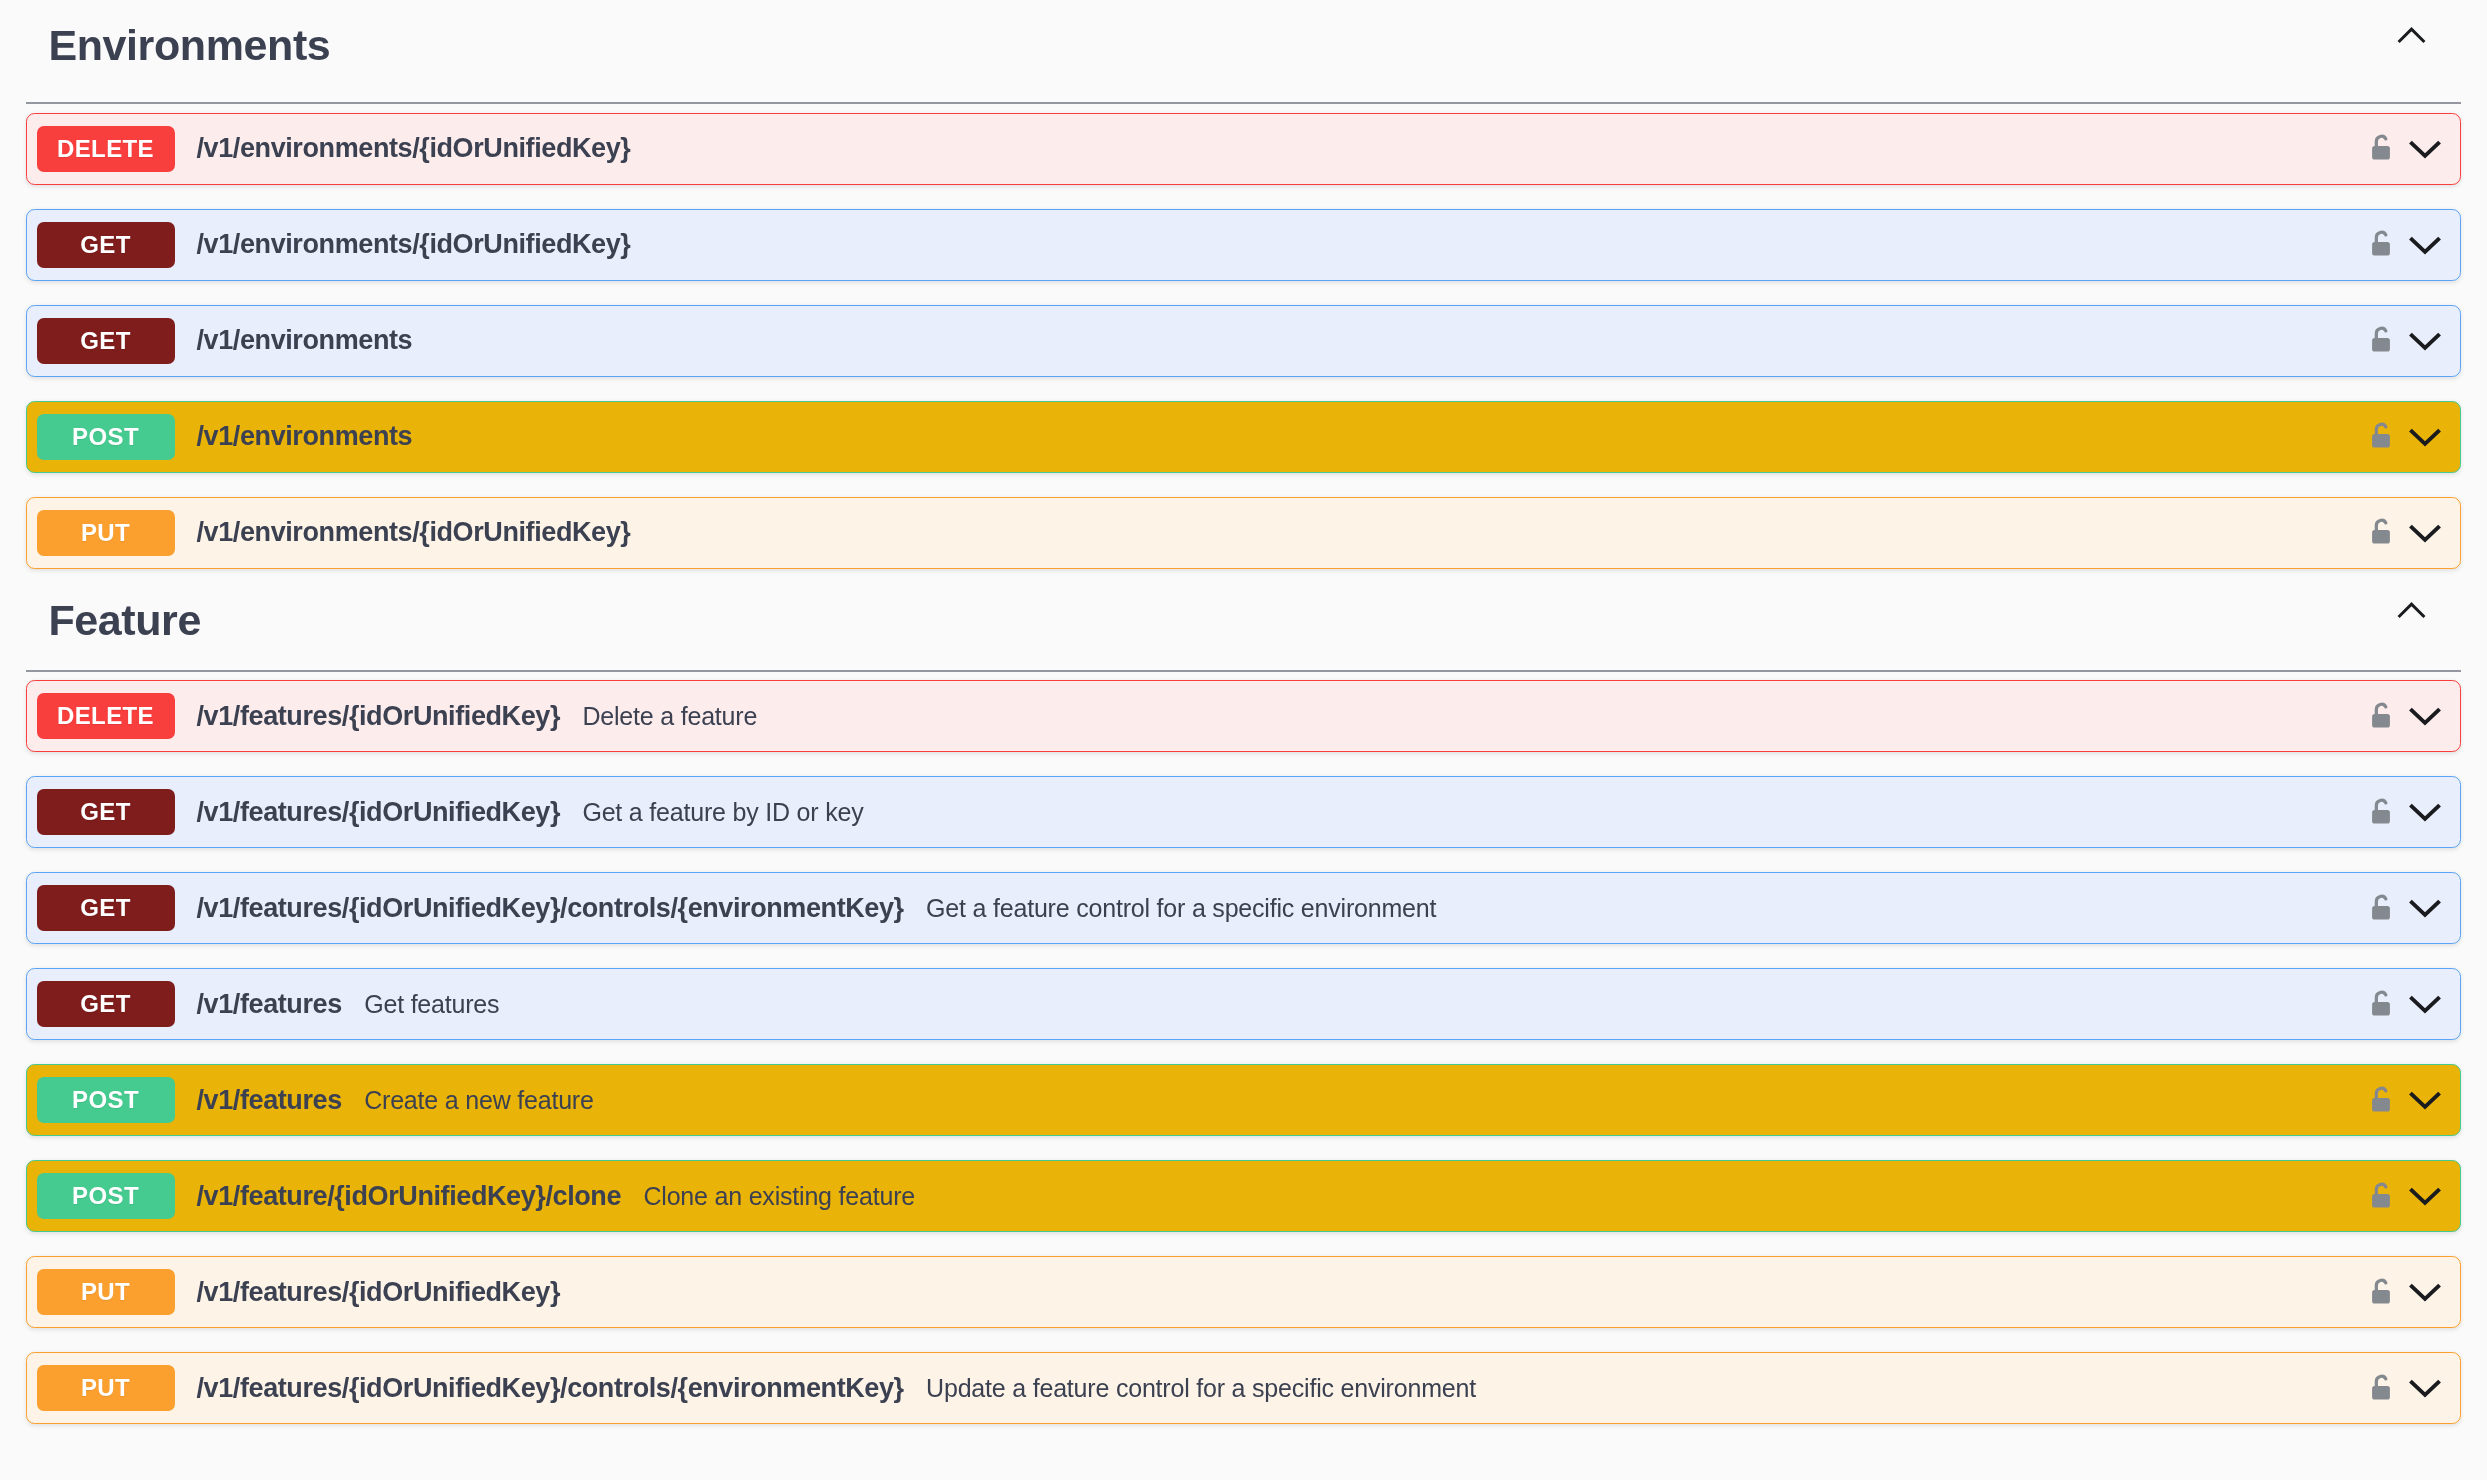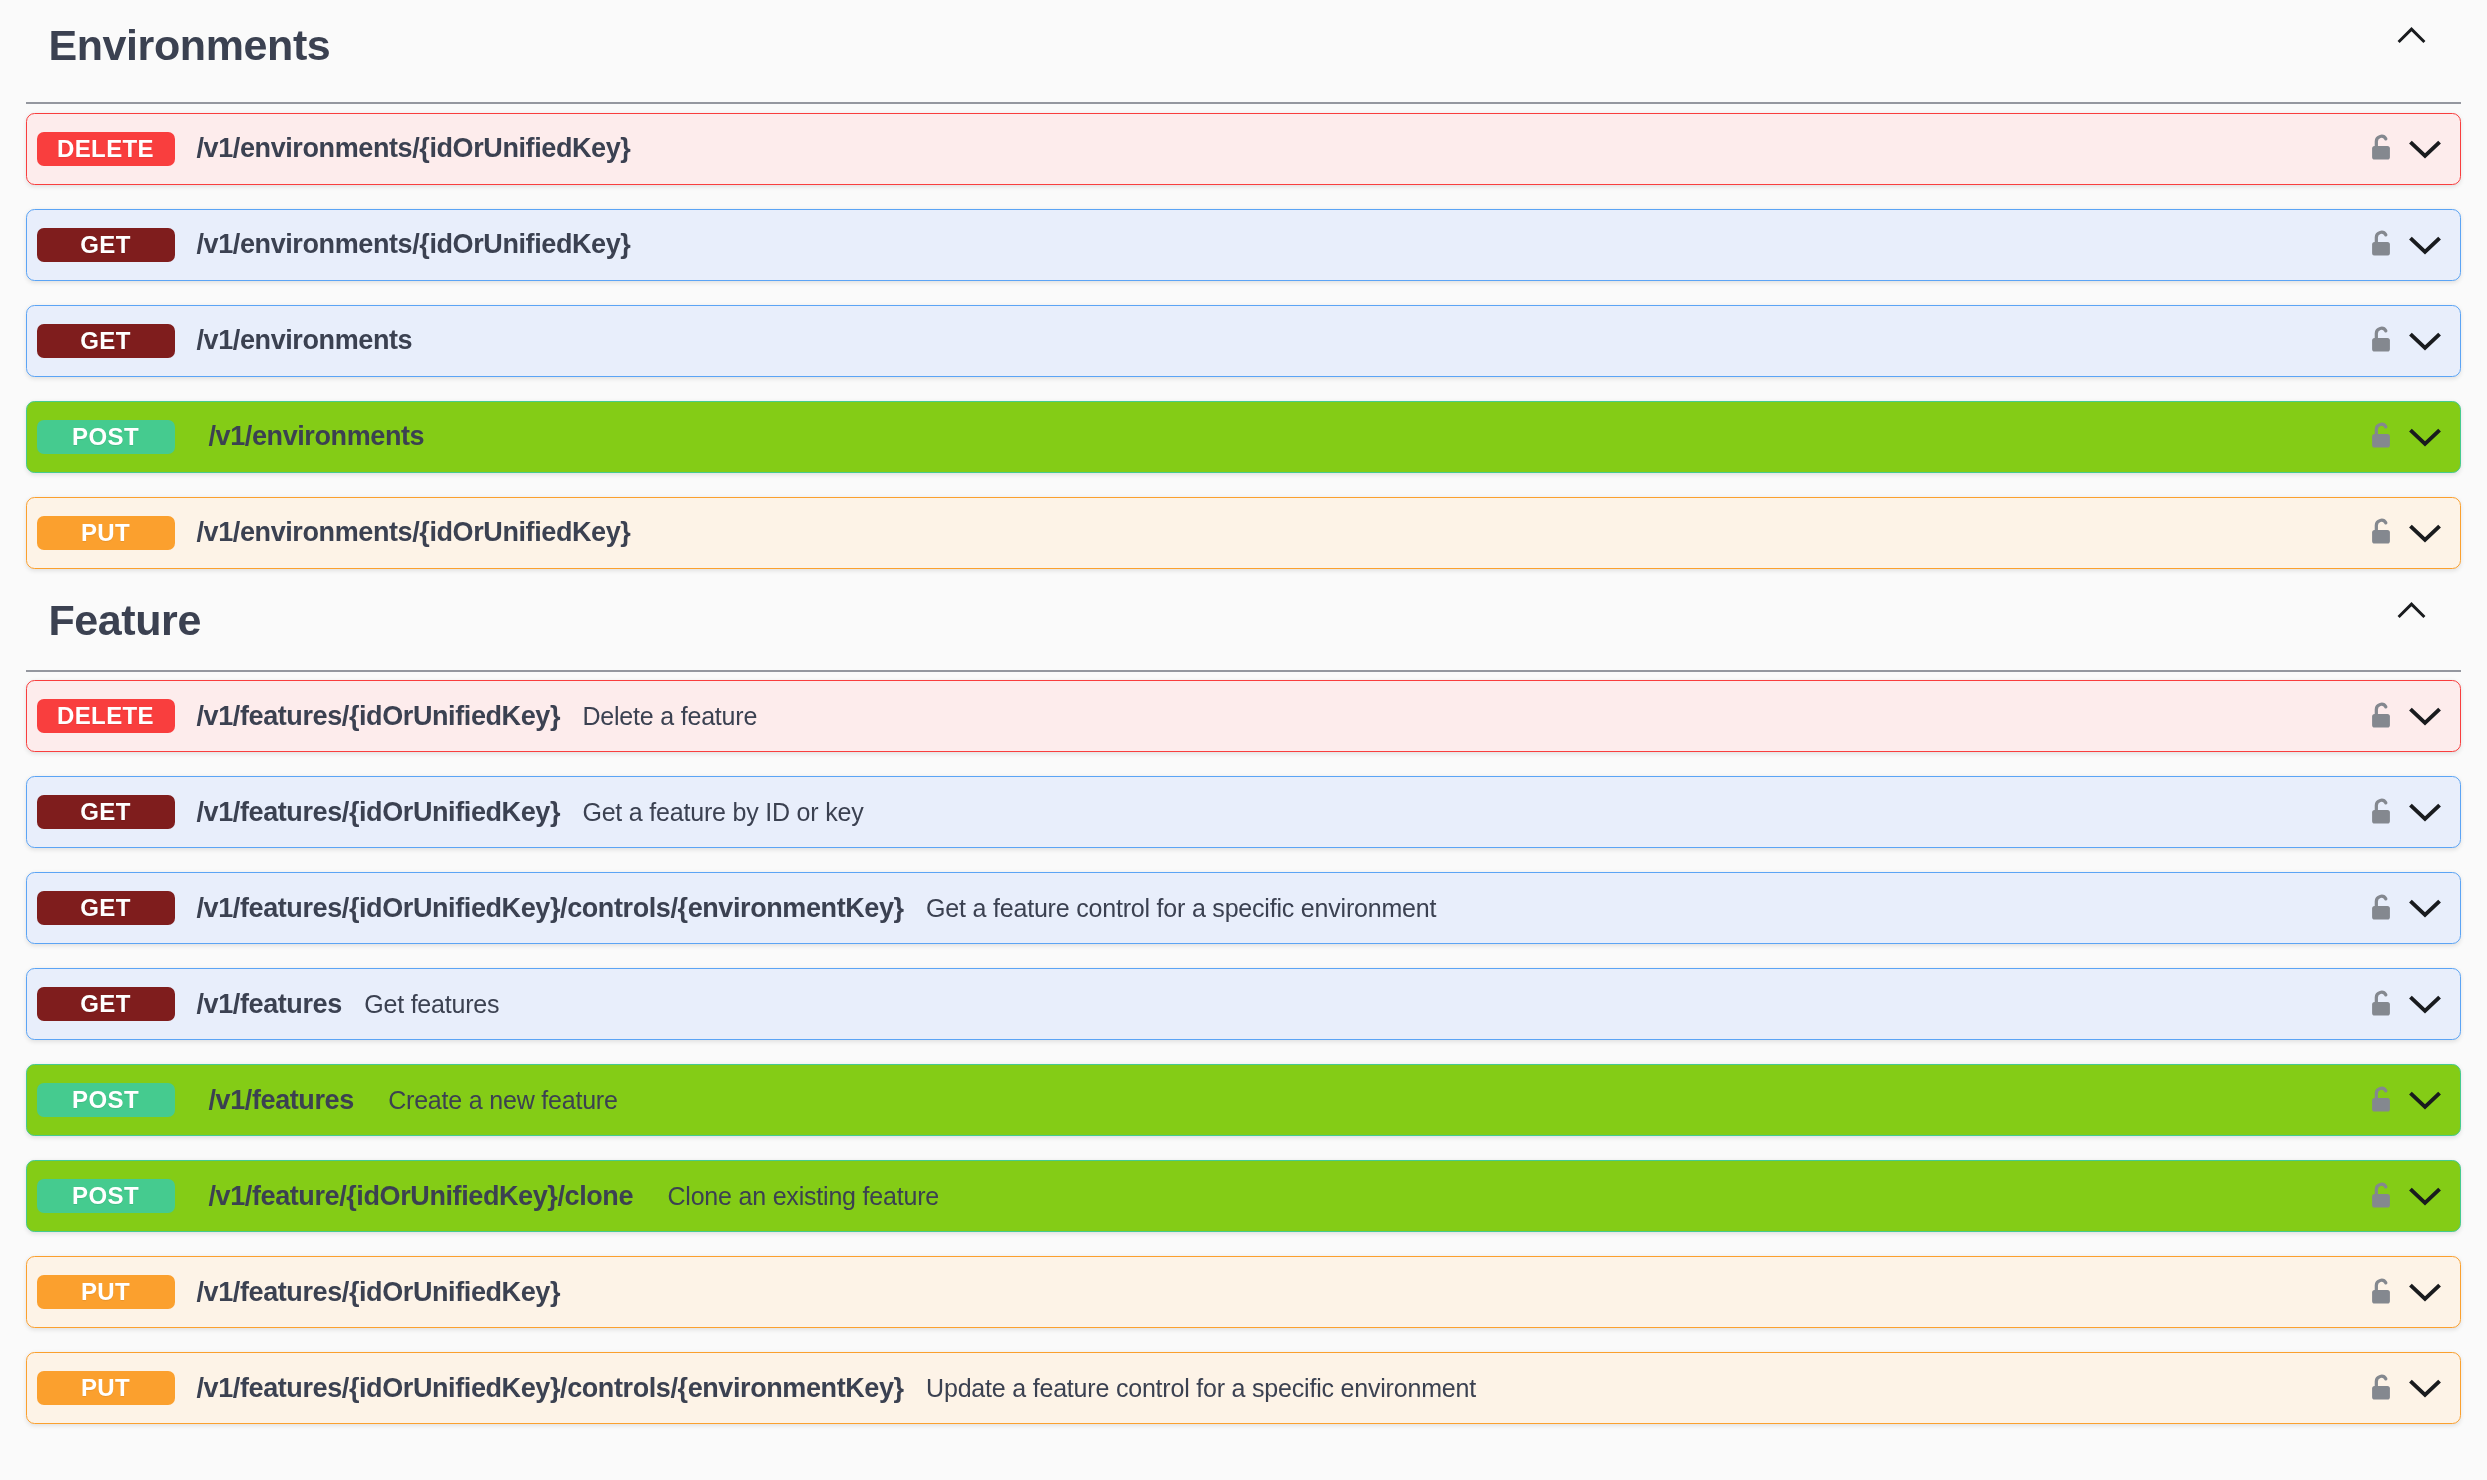--- a/index.html
+++ b/index.html
@@ -65,21 +65,21 @@
     display: flex;
     align-items: center;
     padding: 0 17px 0 9.5px;
     margin-bottom: 24px;
     box-shadow: 0 1.7px 4.3px rgba(0,0,0,0.10);
     cursor: pointer;
   }
   .method-badge {
     flex: 0 0 138px;
     width: 138px;
-    height: 34px;
+    height: 46px;
     border-radius: 6.9px;
     color: #ffffff;
     font-size: 24px;
     font-weight: 700;
     letter-spacing: 0.4px;
     display: flex;
     align-items: center;
     justify-content: center;
     text-shadow: 0 0.9px 0.9px rgba(0,0,0,0.08);
   }
@@ -112,21 +112,21 @@
     align-items: center;
     justify-content: center;
     cursor: pointer;
   }
 
   
   .method-delete { background: #fdecec; border-color: #f93e3e; }
   .method-delete .method-badge { background: #f93e3e; }
   .method-get    { background: #e8eefb; border-color: #5ba4f5; }
   .method-get .method-badge { background: #7f1d1d; }
-  .method-post   { background: #84cc16; border-color: #45cb8f; gap: 12px; }
+  .method-post   { background: #eab308; border-color: #45cb8f; }
   .method-post .method-badge { background: #45cb8f; }
   .method-put    { background: #fdf3e7; border-color: #fba02e; }
   .method-put .method-badge { background: #fba02e; }
 </style>
 </head>
 <body>
 
 <div class="page">
   <div id="sections-root">
   <section class="api-section">

